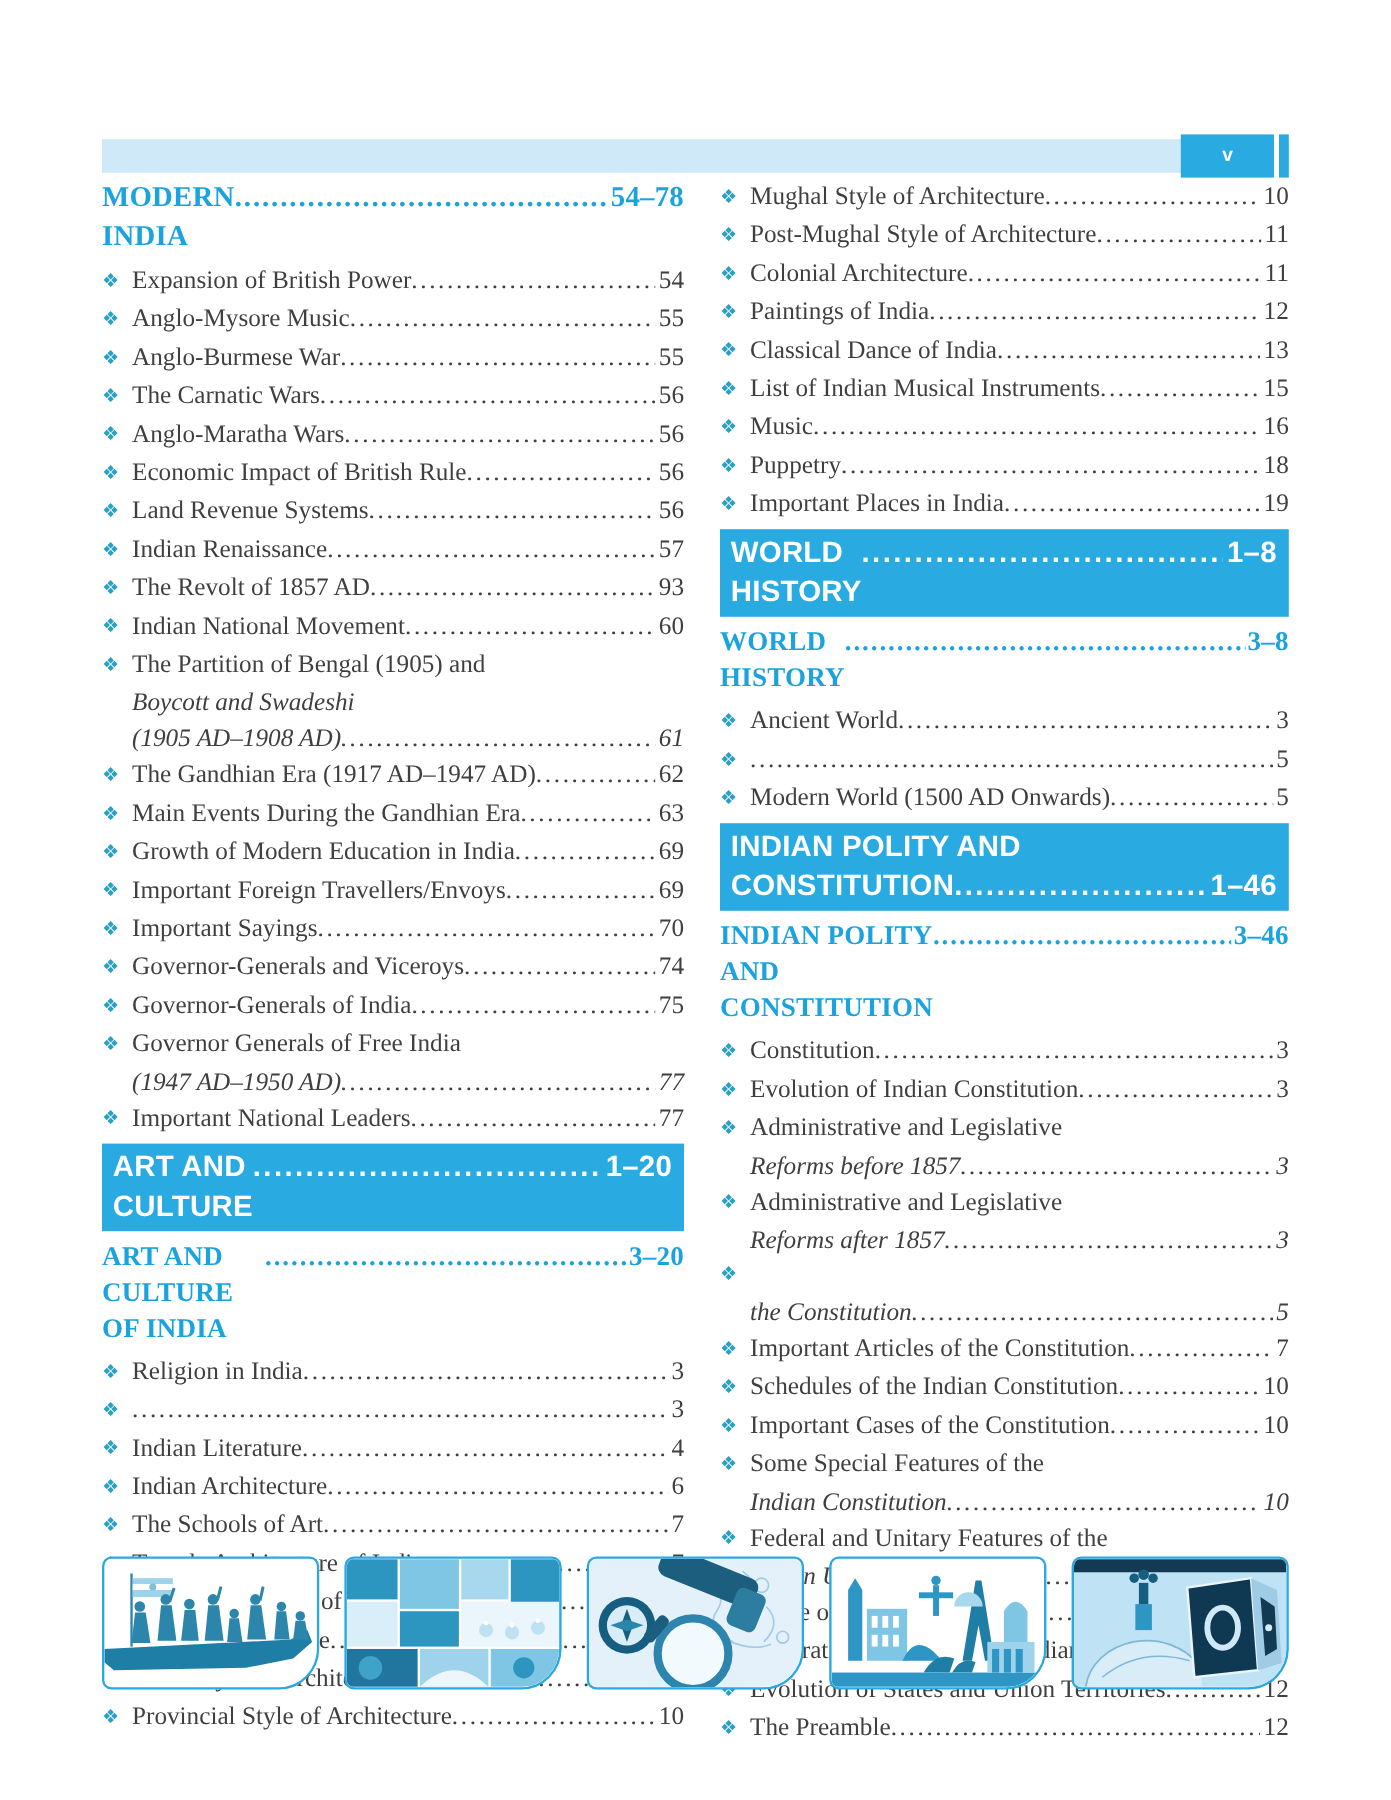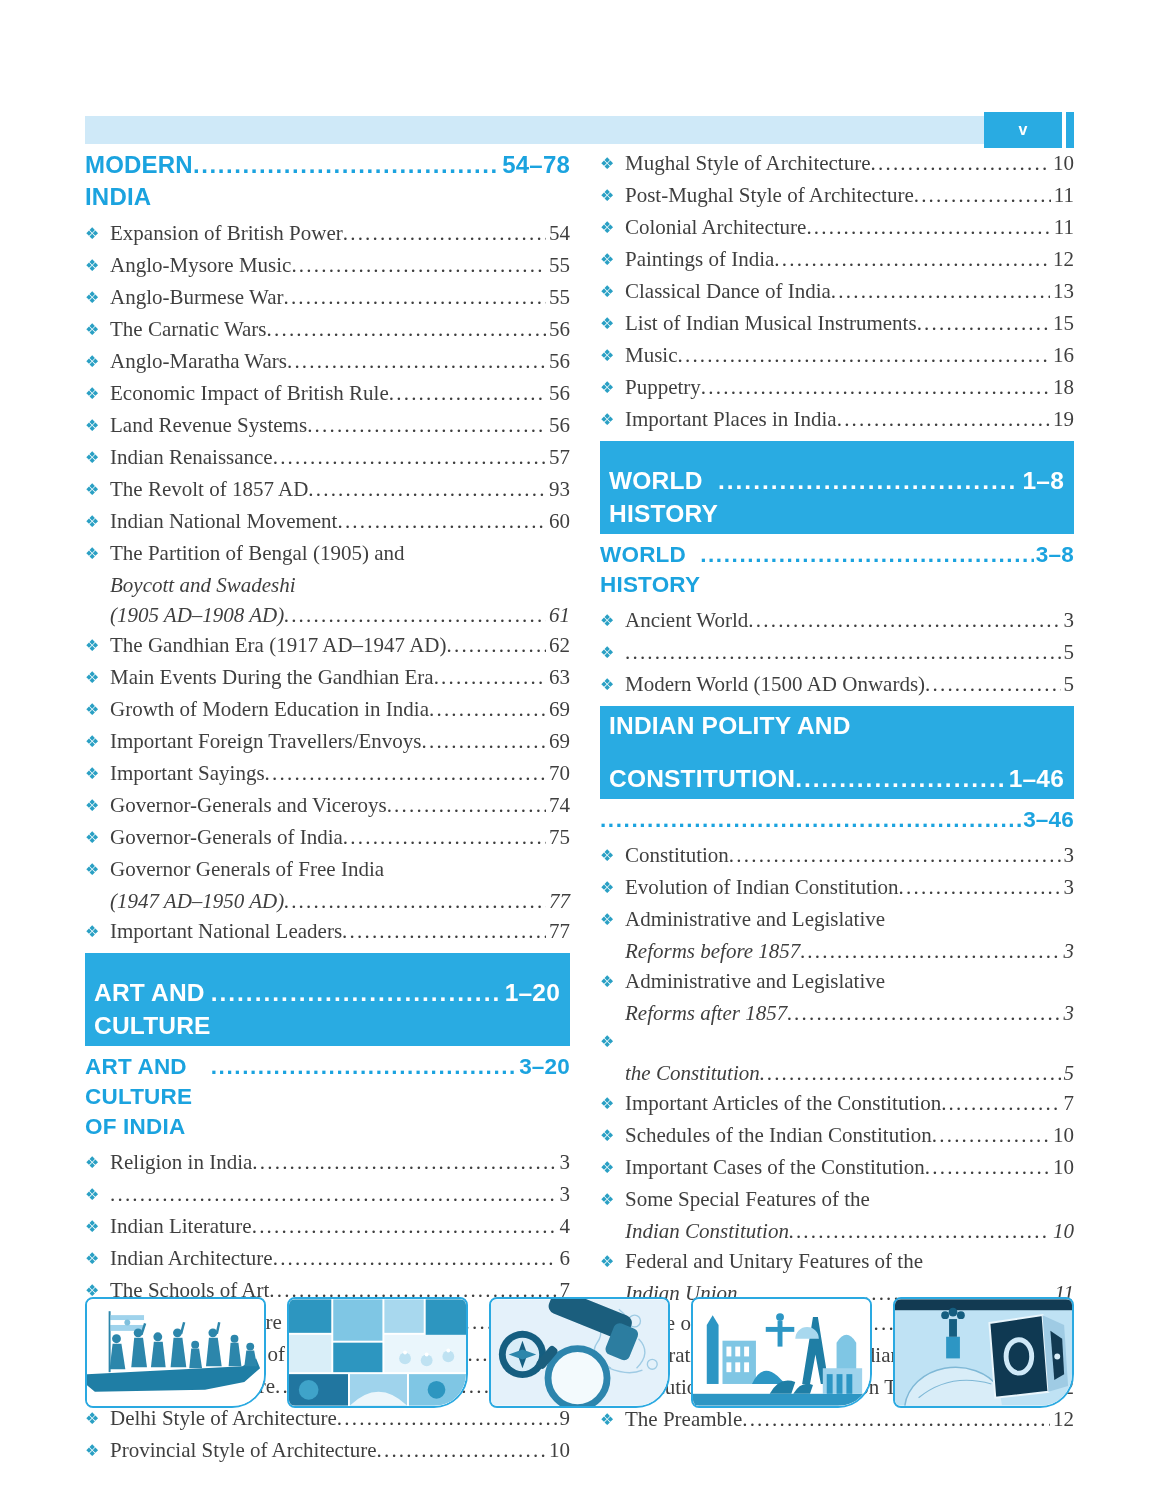--- a/index.html
+++ b/index.html
@@ -19,32 +19,32 @@
   .entry{font-size:21px;line-height:30px;color:#3f3f3f;}
   .erow{display:flex;align-items:baseline;}
   .erow .txt{white-space:nowrap;}
   .cont{padding-left:25px;font-style:italic;}
   .bullet{flex:none;width:25px;font-family:"DejaVu Sans",sans-serif;color:#2aa0c4;
           font-size:16px;position:relative;top:-1px;}
   .dots{flex:1 1 auto;overflow:hidden;white-space:nowrap;min-width:6px;}
   .dots::after{content:"....................................................................................................";letter-spacing:2.2px;}
   .pg{flex:none;padding-left:3px;}
   
-  .hdr{display:flex;align-items:baseline;font-family:Liberation Sans, sans-serif;
+  .hdr{display:flex;align-items:baseline;font-family:Liberation Serif, serif;
        font-weight:700;color:#1ba3df;letter-spacing:0.2px;}
   .hdr1{font-size:24px;line-height:32px;margin:1px 0 5px;}
   .hdr2{font-size:22.5px;line-height:30px;margin:3px 0 5px;}
   .hdr .dots::after{letter-spacing:1.6px;}
   .hdr .pg{padding-left:2px;}
   
   .band{background:#29abe2;color:#ffffff;font-family:"Liberation Sans",sans-serif;font-weight:700;
         font-size:24.5px;line-height:33px;padding:3px 10px 4px 9px;margin:5px 0 6px;letter-spacing:0.2px;}
   .band-row{display:flex;align-items:baseline;}
   .band .dots::after{letter-spacing:2px;}
-  .band .pg{padding-left:4px;margin-top:20px;}
+  .band .pg{padding-left:4px;}
   
   .thumb{position:absolute;top:1297px;width:181px;height:111px;box-sizing:border-box;
          border:2.5px solid #2aa9e1;border-radius:8px 8px 34px 8px;overflow:hidden;background:#fff;}
   .thumb svg{display:block;width:100%;height:100%;}
 </style>
 </head>
 <body>
 
 <div class="page">
 
@@ -433,20 +433,21 @@
         <div class="band-row">
           <span class="lbl">INDIAN POLITY AND</span>
         </div>
         <div class="band-row">
           <span class="lbl">CONSTITUTION</span>
           <span class="dots"></span>
           <span class="pg">1–46</span>
         </div>
       </div>
       <div class="hdr hdr2">
+        <span class="lbl">INDIAN POLITY AND CONSTITUTION</span>
         <span class="dots"></span>
         <span class="pg">3–46</span>
       </div>
       <div class="entry">
         <div class="erow">
           <span class="bullet">❖</span>
           <span class="txt">Constitution</span>
           <span class="dots"></span>
           <span class="pg">3</span>
         </div>

